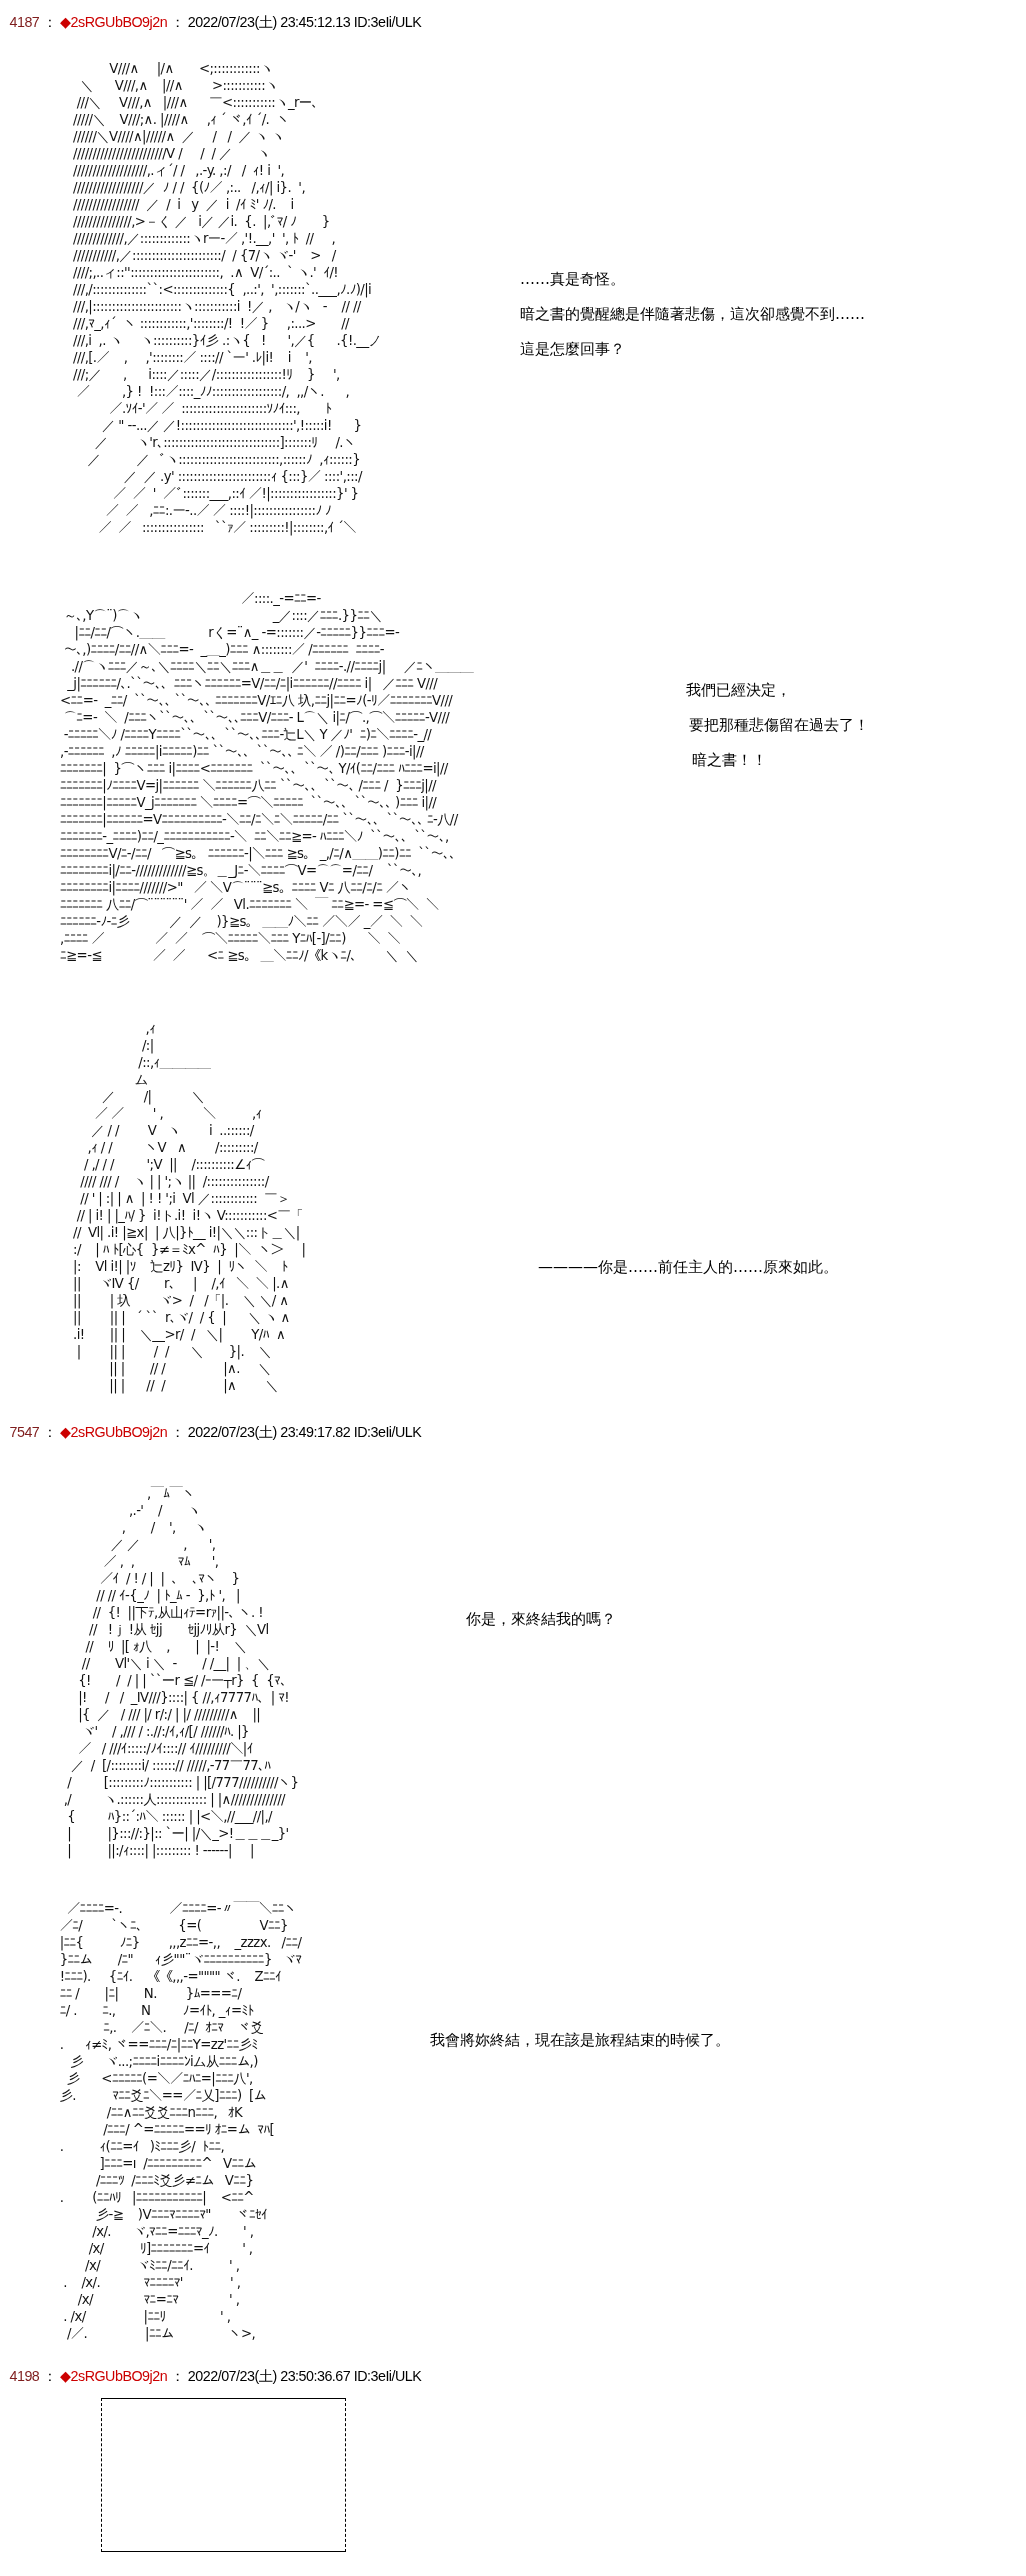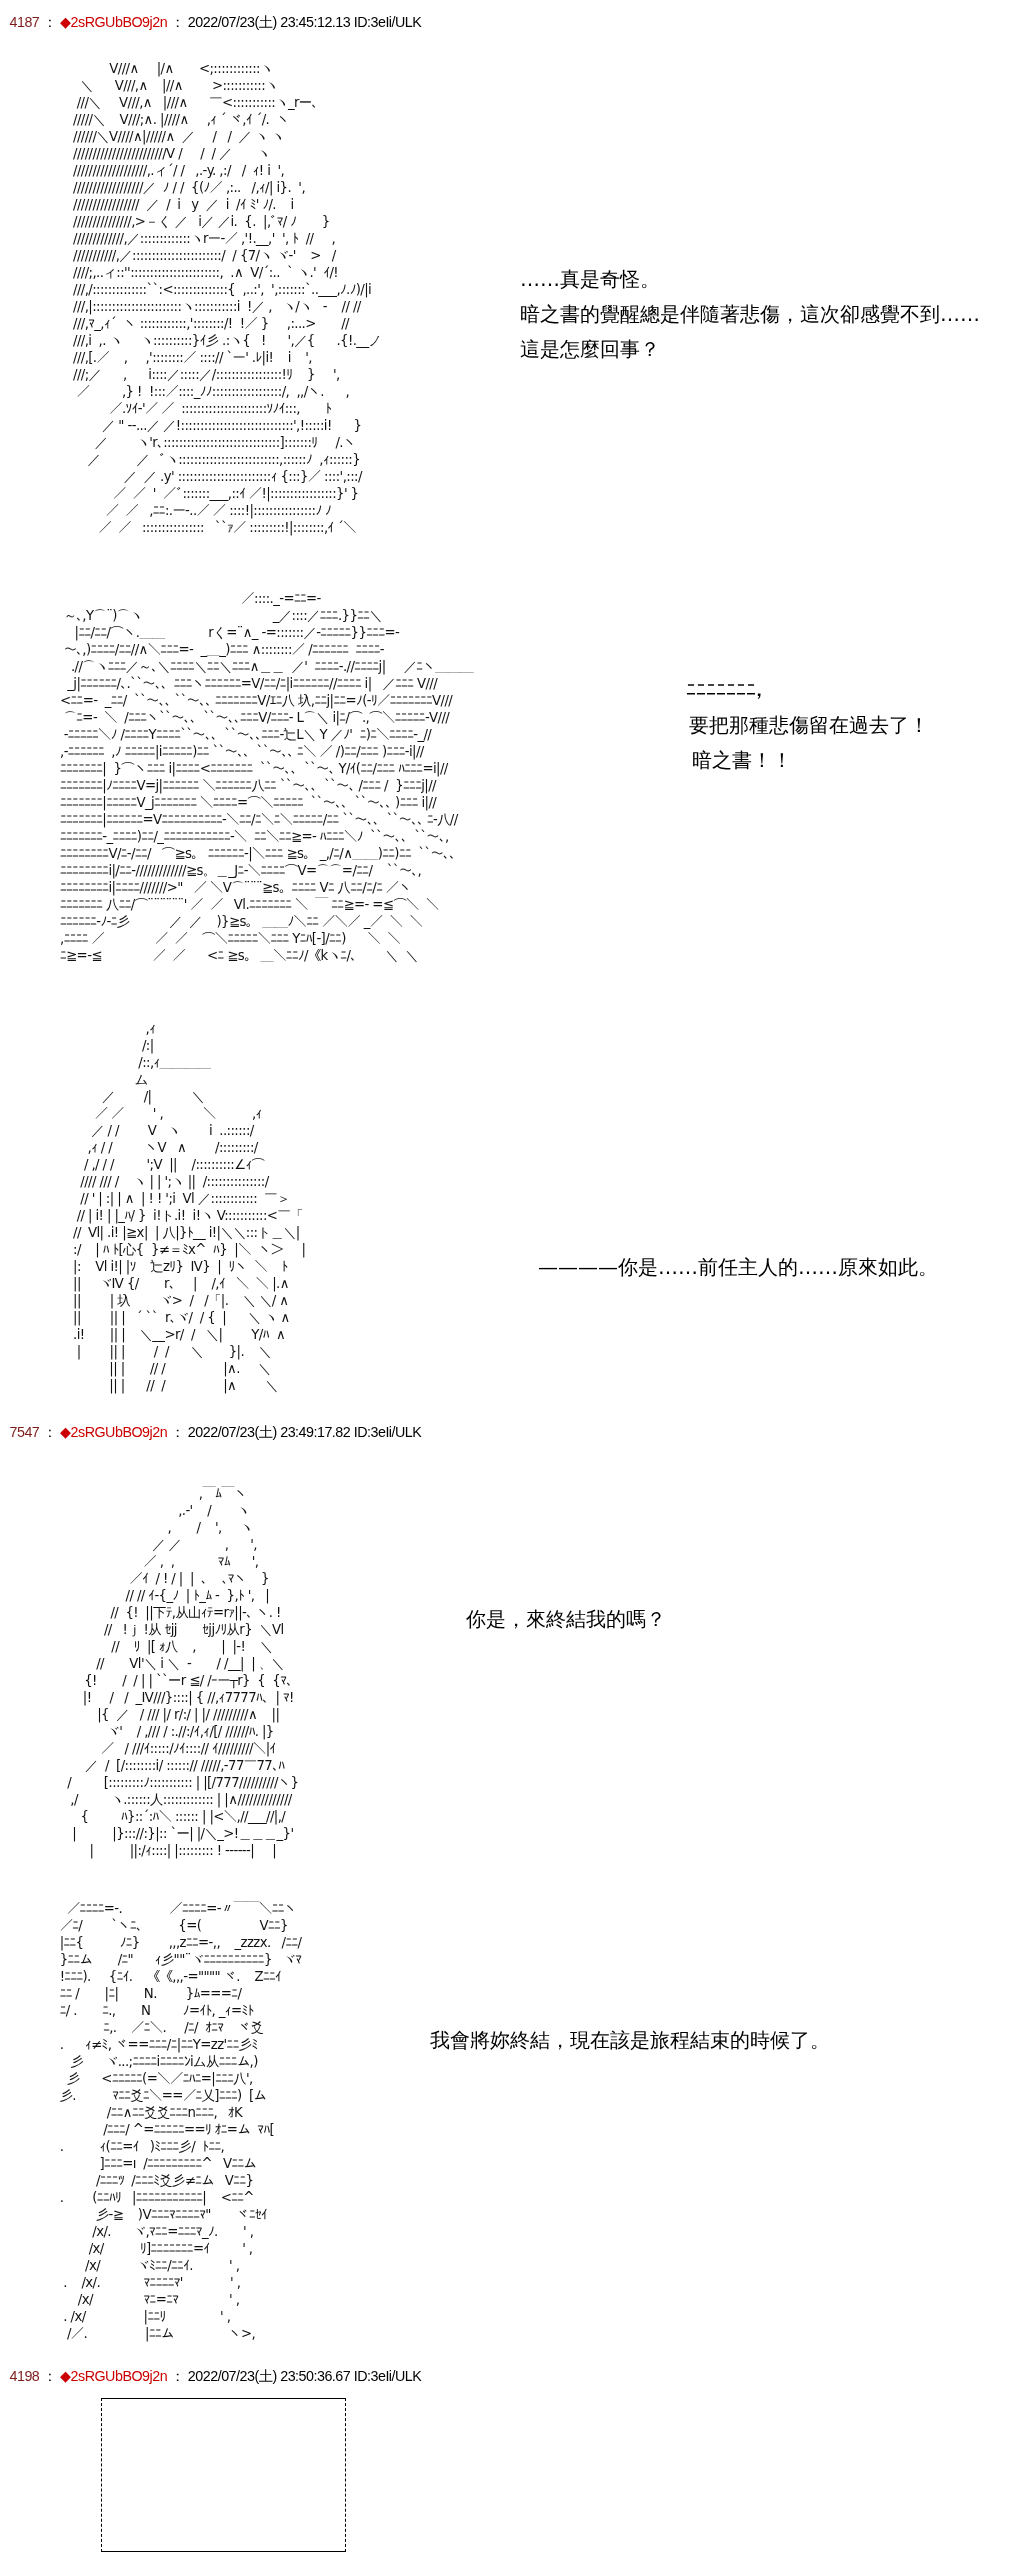--- a/index.html
+++ b/index.html
@@ -18,21 +18,21 @@
   .post-header .trip { color: #cc0000; text-align: center; }
   .post-header .diamond { color: #cc0000; }
   .post-header .meta { color: #000; }
   .aa {
     position: absolute; margin: 14px; white-space: pre;
     font-family: "DejaVu Sans", "Liberation Sans", sans-serif;
     font-size: 13.3px; line-height: 17px; letter-spacing: -0.6px;
     color: #111;
   }
   .dialogue {
-    position: absolute; font-size: 20px; line-height: 19px; white-space: nowrap;
+    position: absolute; font-size: 15px; line-height: 19px; white-space: nowrap;
     font-family: "DejaVu Sans", "Liberation Sans", sans-serif; color: #000;
   }
   .frame-box {
     position: absolute; left: 101px; top: 2398px; width: 245px; height: 154px;
     border-top: 1.9px solid #000; border-bottom: 1.9px solid #000;
     border-left: 1px dashed #000; border-right: 1px dashed #000;
     box-sizing: border-box;
   }
 </style>
 </head>
@@ -94,21 +94,21 @@
 ﾆﾆﾆﾆﾆﾆﾆ|ﾆﾆﾆﾆﾆV_jﾆﾆﾆﾆﾆﾆﾆ ＼ﾆﾆﾆﾆ=⌒＼ﾆﾆﾆﾆﾆ  ``～､､  ``～､､ )ﾆﾆﾆ i|//
 ﾆﾆﾆﾆﾆﾆﾆ|ﾆﾆﾆﾆﾆﾆ=Vﾆﾆﾆﾆﾆﾆﾆﾆﾆﾆ-＼ﾆﾆ/ﾆ＼ﾆ＼ﾆﾆﾆﾆﾆ/ﾆﾆ ``～､､  ``～､､ ﾆ-八//
 ﾆﾆﾆﾆﾆﾆﾆ-_ﾆﾆﾆﾆ)ﾆﾆ/_ﾆﾆﾆﾆﾆﾆﾆﾆﾆﾆﾆ-＼  ﾆﾆ＼ﾆﾆ≧=- ﾊﾆﾆﾆ＼ﾉ  ``～､､  ``～､,
 ﾆﾆﾆﾆﾆﾆﾆﾆV/ﾆ-/ﾆﾆ/   ⌒≧s。 ﾆﾆﾆﾆﾆﾆ-|＼ﾆﾆﾆ ≧s。 _,/ﾆ/∧＿＿)ﾆﾆ)ﾆﾆ  ``～､､
 ﾆﾆﾆﾆﾆﾆﾆﾆi|/ﾆﾆ-/////////////≧s。＿_Jﾆ-＼ﾆﾆﾆﾆ⌒V=⌒⌒=/ﾆﾆ/    ``～､,
 ﾆﾆﾆﾆﾆﾆﾆﾆi|ﾆﾆﾆﾆ///////&gt;"   ／ ＼V⌒¨¨¨≧s。ﾆﾆﾆﾆ Vﾆ 八ﾆﾆ/ﾆ/ﾆ ／ヽ
 ﾆﾆﾆﾆﾆﾆﾆ 八ﾆﾆ/⌒¨¨¨¨¨¨' ／  ／   Vl.ﾆﾆﾆﾆﾆﾆﾆ ＼  ￣ ﾆﾆ≧=- =≦⌒＼  ＼
 ﾆﾆﾆﾆﾆﾆ-ﾉ-ﾆ彡           ／  ／    )}≧s。 ＿＿ﾉ＼ﾆﾆ ／＼／ _／  ＼  ＼
 ,ﾆﾆﾆﾆ ／              ／  ／    ⌒＼ﾆﾆﾆﾆﾆ＼ﾆﾆﾆ Yﾆﾊ[-]/ﾆﾆ)      ＼  ＼
 ﾆ≧=-≦              ／  ／      &lt;ﾆ ≧s。 ＿＼ﾆﾆﾉ/《kヽﾆ/､        ＼  ＼</pre>
-<div class="dialogue" style="left:686px; top:681px;">ﾆﾆﾆﾆﾆﾆﾆ，</div>
+<div class="dialogue" style="left:686px; top:681px;">我們已經決定，</div>
 <div class="dialogue" style="left:689px; top:716px;">要把那種悲傷留在過去了！</div>
 <div class="dialogue" style="left:692px; top:751px;">暗之書！！</div>
 
 <pre class="aa" style="left:59px; top:1006px;">                    ,ｨ
                    /:|
                   /::,ｨ＿＿＿＿
                  ム
         ／        /|           ＼
       ／ ／        ' ,           ＼          ,ｨ
      ／ / /        V   ヽ        i  ..::::::/
@@ -131,21 +131,21 @@
 
 <div class="post-header" style="top:1424px;">
   <span class="num">7547</span>
   <span class="sep">：</span>
   <span class="diamond">◆</span><span class="trip">2sRGUbBO9j2n</span>
   <span class="sep">：</span>
   <span class="meta">2022/07/23(土) 23:49:17.82</span>
   <span class="meta">ID:3eIi/ULK</span>
 </div>
 
-<pre class="aa" style="left:46px; top:1471px;text-align:center;">                        ,￣ﾑ￣ヽ
+<pre class="aa" style="left:46px; top:1471px;">                        ,￣ﾑ￣ヽ
                    ,.-'    /       ヽ
                  ,       /    ',     ヽ
               ／ ／            ,      ',
             ／ ,  ,            ﾏﾑ      ',
            ／ｲ  / ! / |  |  ､    ､ﾏヽ    }
           // // ｲ-{_ﾉ  | ﾄ_ﾑ -  },ﾄ ',   |
          //  {!  ||下ﾃ,从山ｨﾃ=rｧ||-､ ヽ. !
         //   !ｊ !从 ｾjj       ｾjjﾉﾘ从r}  ＼Vl
        //    ﾘ  |[ ｫ八    ,       |  |-!    ＼
       //       Vl'＼ i ＼  -       / /__|  | 、＼

